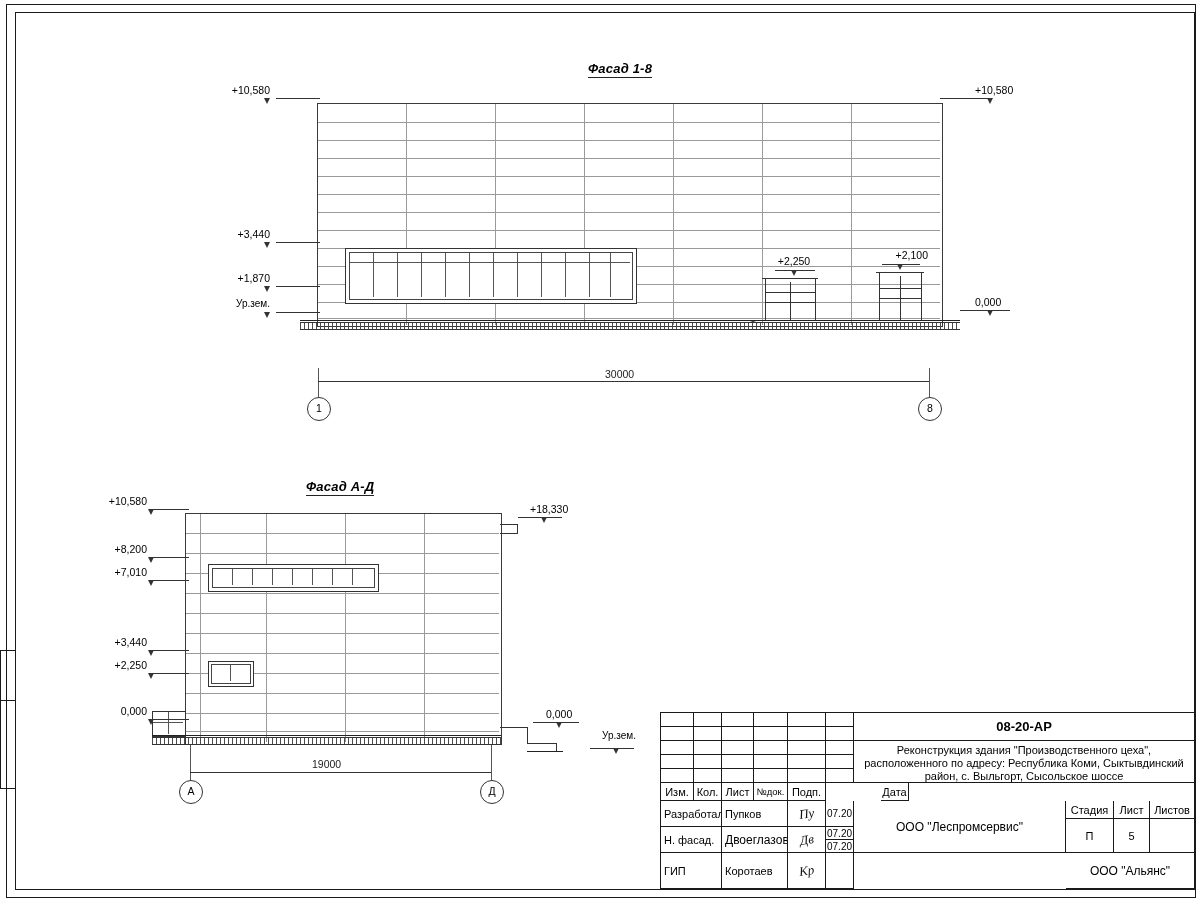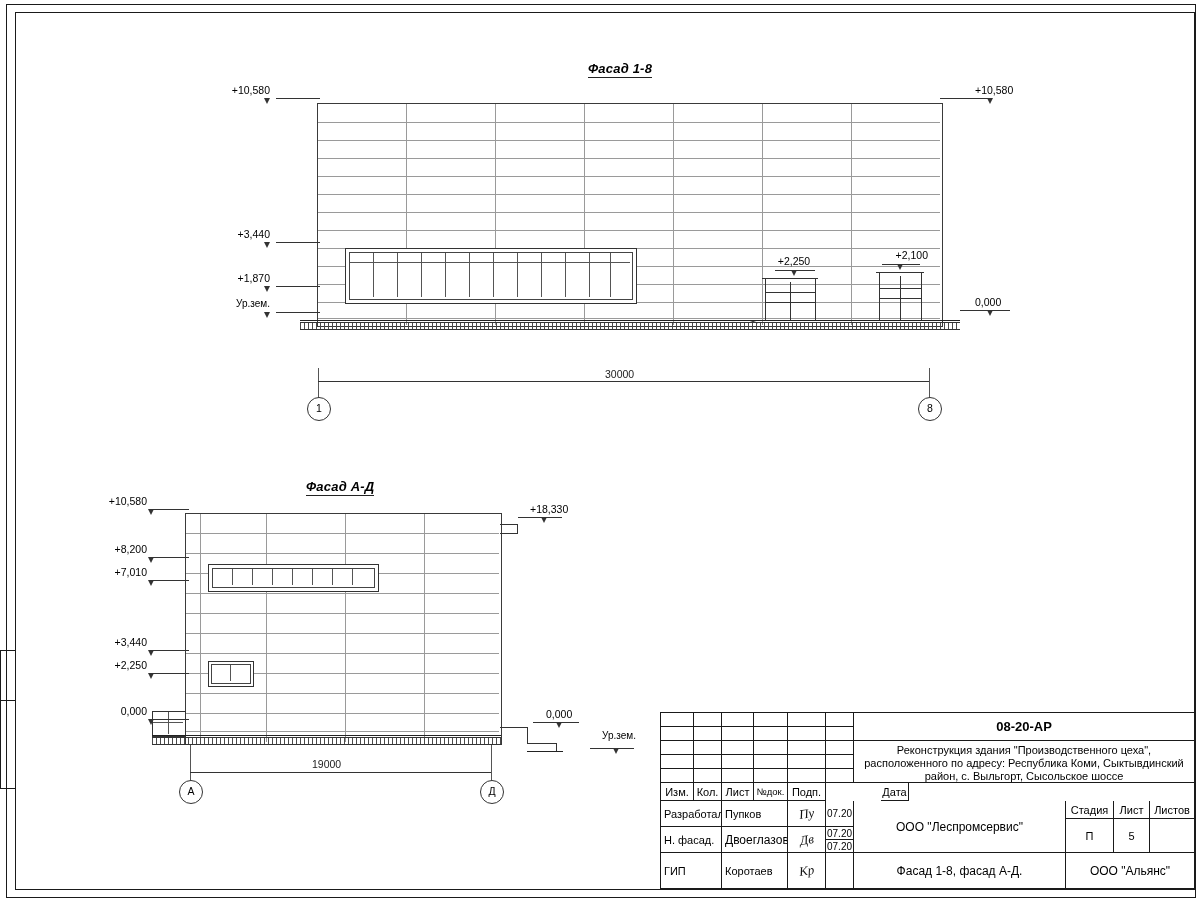--- a/index.html
+++ b/index.html
@@ -454,17 +454,16 @@
     <div class="tb-cell tb-center" style="left:193px; top:88px; width:212px; height:52px; font-size:12px;">ООО "Леспромсервис"</div>
 
     <div class="tb-cell tb-center" style="left:405px; top:88px; width:48px; height:18px;">Стадия</div>
     <div class="tb-cell tb-center" style="left:453px; top:88px; width:36px; height:18px;">Лист</div>
     <div class="tb-cell tb-center" style="left:489px; top:88px; width:45px; height:18px;">Листов</div>
 
     <div class="tb-cell tb-center" style="left:405px; top:106px; width:48px; height:34px;">П</div>
     <div class="tb-cell tb-center" style="left:453px; top:106px; width:36px; height:34px;">5</div>
     <div class="tb-cell tb-center" style="left:489px; top:106px; width:45px; height:34px;"></div>
 
-    <div class="tb-cell tb-center" style="left:193px; top:140px; width:212px; height:36px; font-size:12px;">Фасад 1-8, фасад А-Д.</div>
     <div class="tb-cell tb-center" style="left:405px; top:140px; width:129px; height:36px; font-size:12px;">ООО "Альянс"</div>
   </div>
 
 </div>
 
 </body></html>

